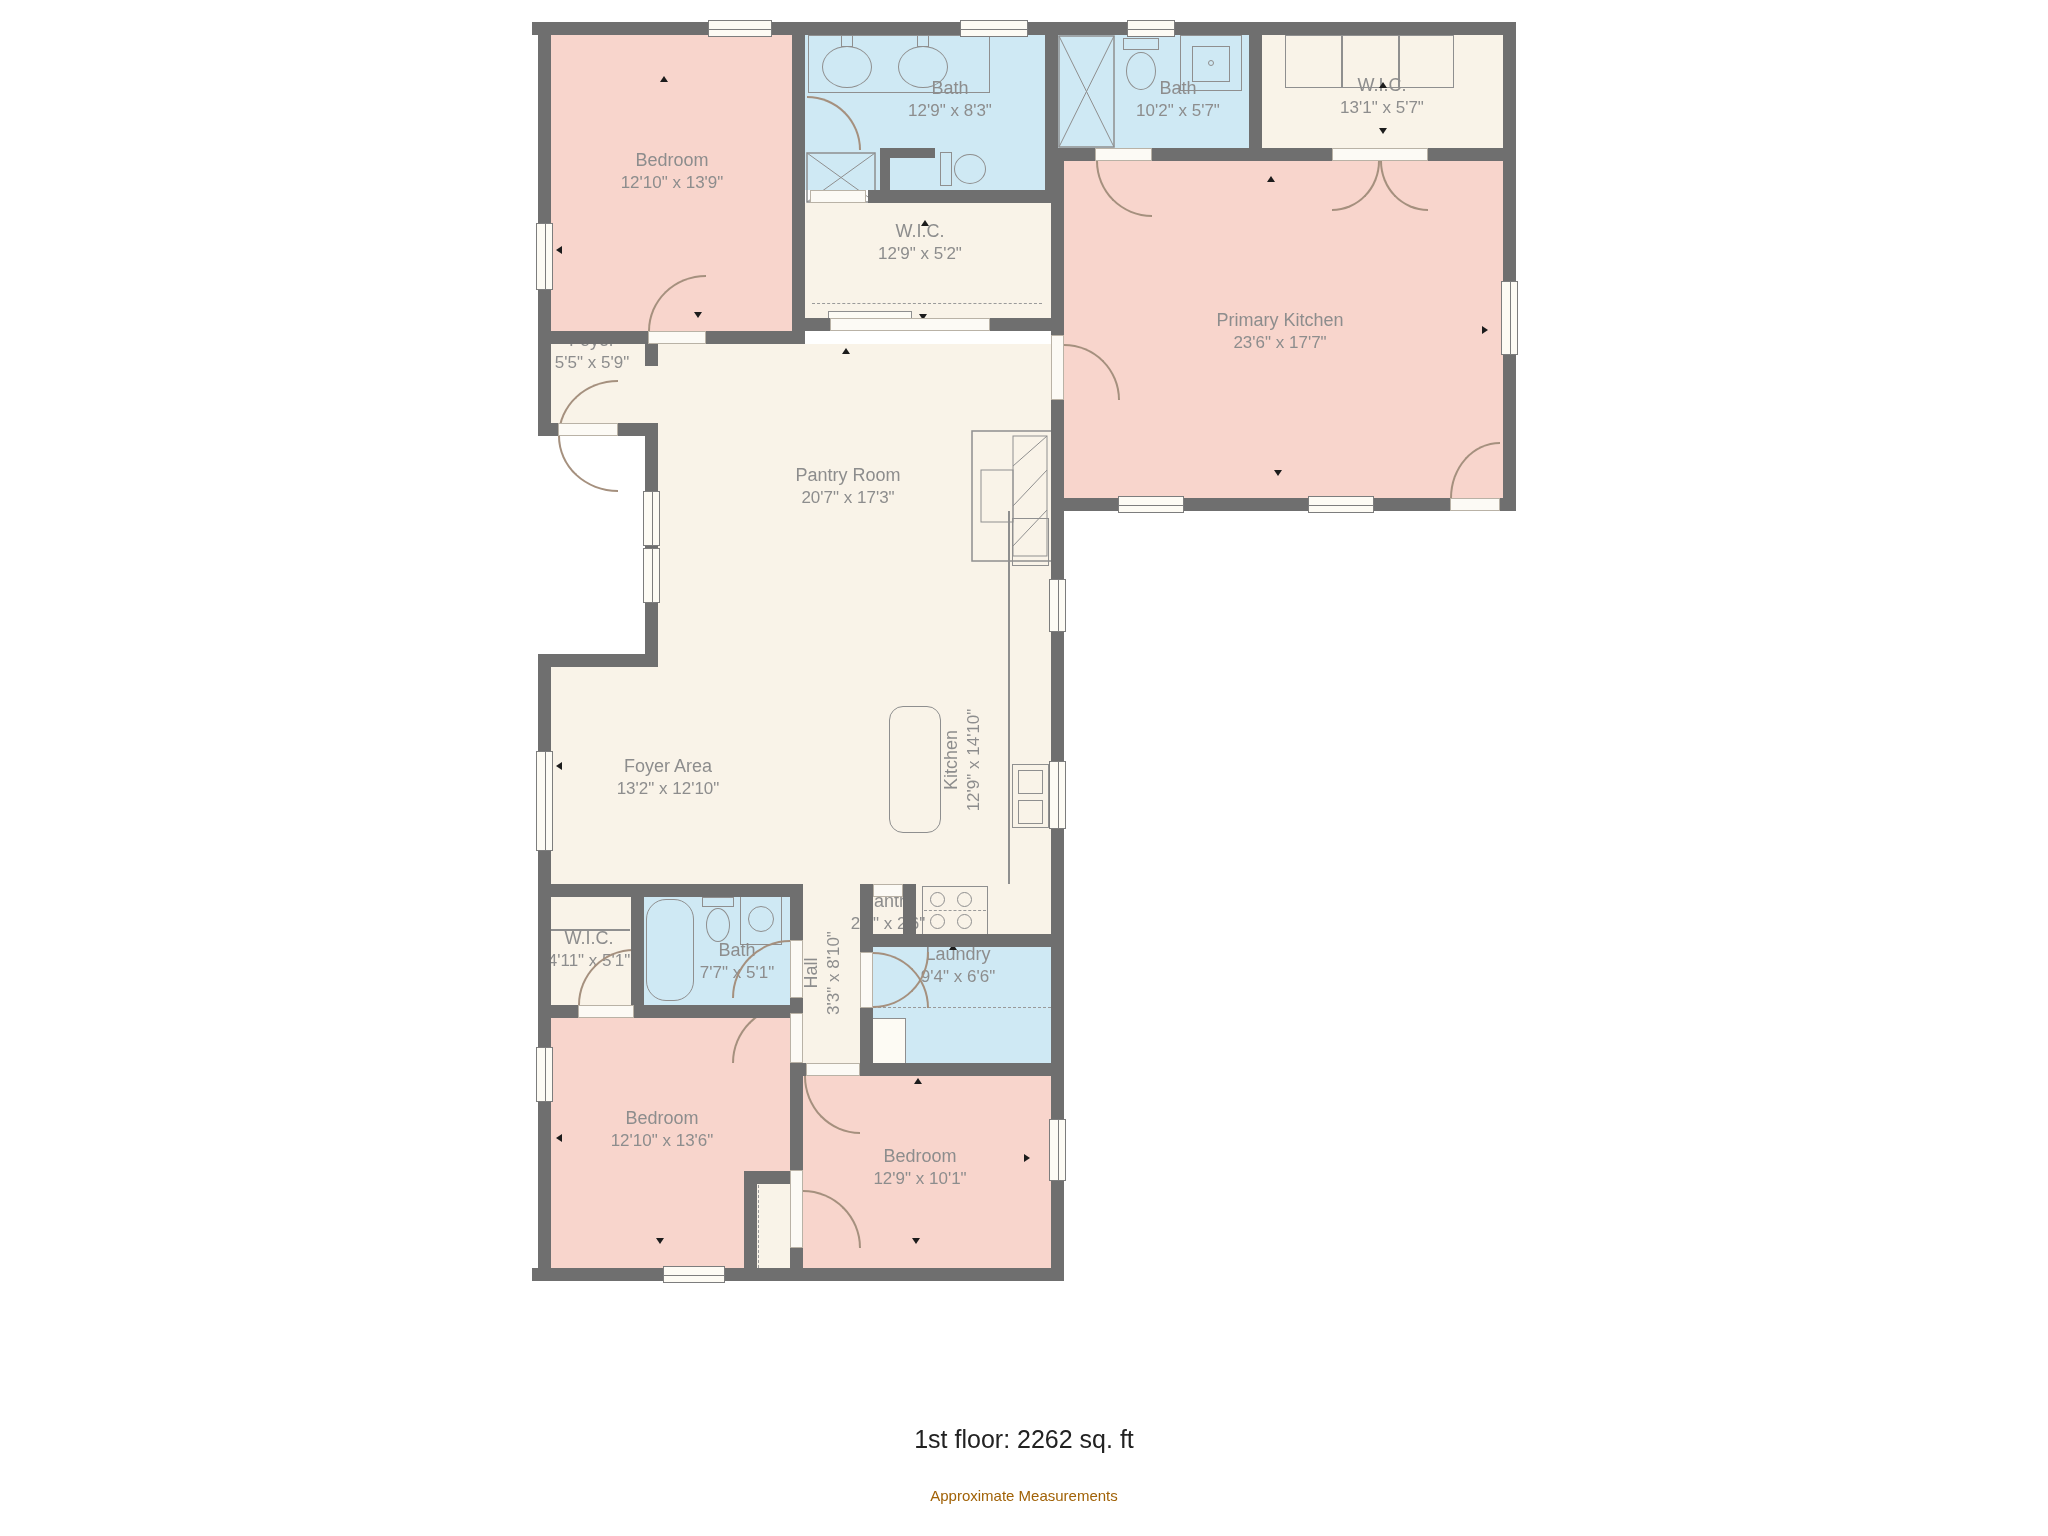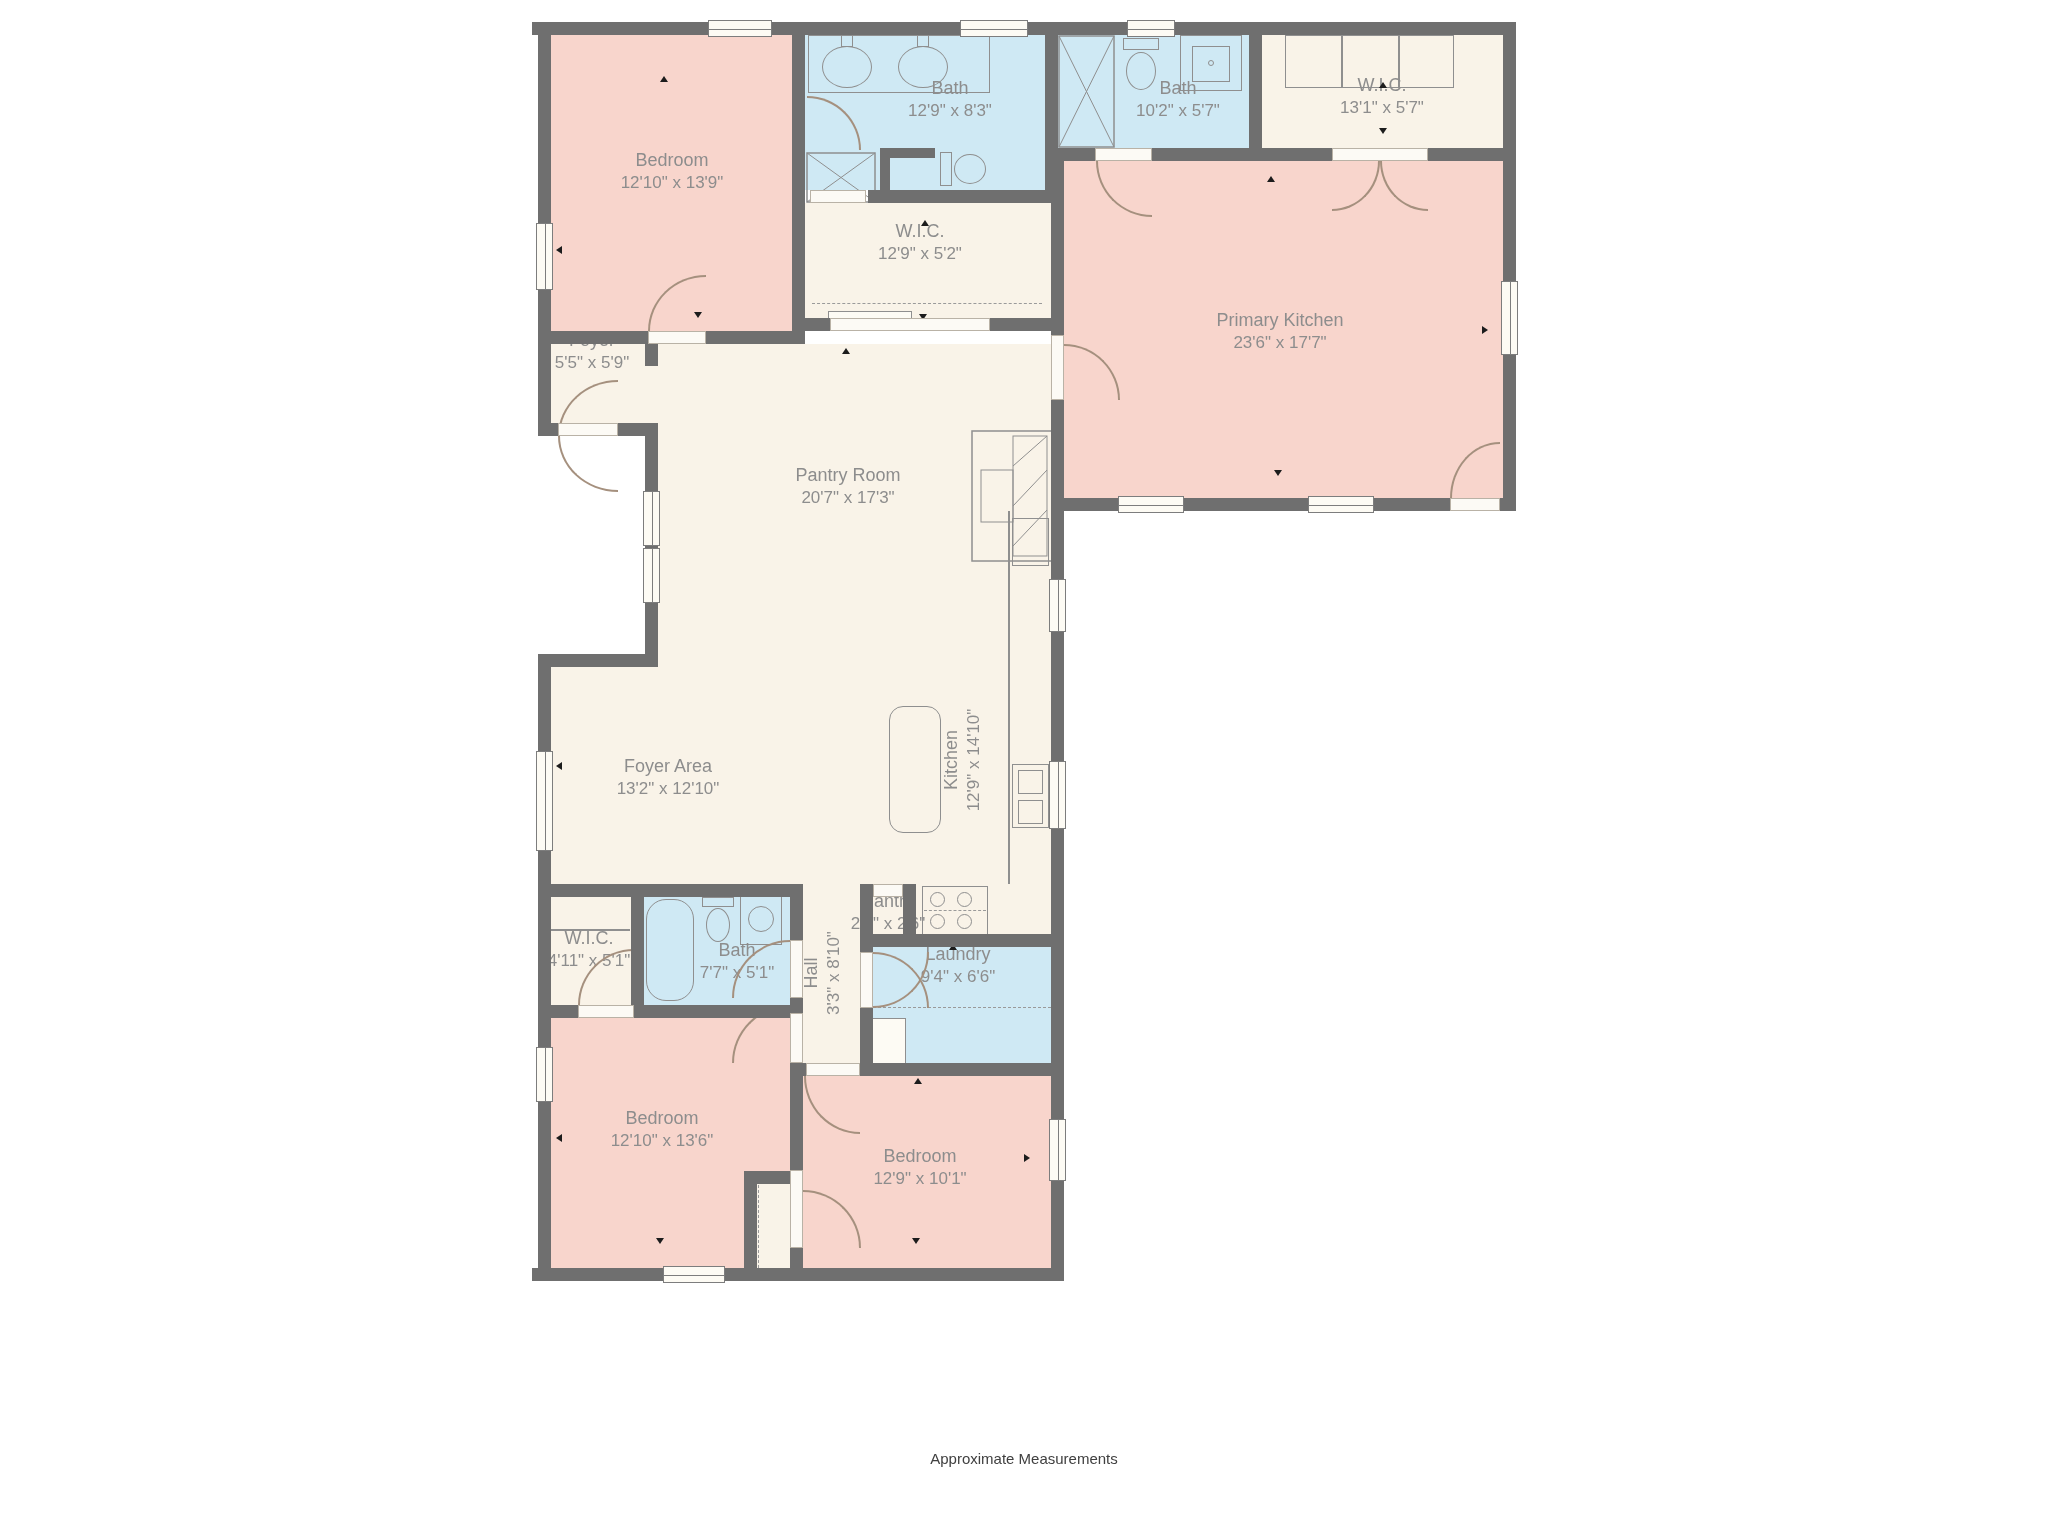--- a/index.html
+++ b/index.html
@@ -40,21 +40,21 @@
   
   .au,.ad,.al,.ar{position:absolute;width:0;height:0;z-index:5;}
   .au{border-left:4px solid transparent;border-right:4px solid transparent;border-bottom:6px solid #1c1c1c;}
   .ad{border-left:4px solid transparent;border-right:4px solid transparent;border-top:6px solid #1c1c1c;}
   .al{border-top:4px solid transparent;border-bottom:4px solid transparent;border-right:6px solid #1c1c1c;}
   .ar{border-top:4px solid transparent;border-bottom:4px solid transparent;border-left:6px solid #1c1c1c;}
   
   #footer{position:absolute;left:0;right:0;text-align:center;z-index:20;}
   .f-total{font-size:27px;font-weight:bold;color:#111;}
   .f-floor{font-size:25px;color:#222;margin-top:8px;}
-  .f-note{font-size:15px;color:#404040;margin-top:33px;}
+  .f-note{font-size:15px;color:#a16207;margin-top:33px;}
 </style>
 </head>
 <body>
 
 <div id="stage">
 
   <div class="rm pink" style="left:551px;top:35px;width:241px;height:296px"></div>
   <div class="rm blue" style="left:805px;top:35px;width:240px;height:155px"></div>
   <div class="rm blue" style="left:1058px;top:35px;width:191px;height:113px"></div>
   <div class="rm cream" style="left:1262px;top:35px;width:241px;height:113px"></div>
@@ -316,16 +316,17 @@
   <div class="lbl" style="left:662px;top:1130px">
     <div class="n">Bedroom</div>
     <div class="d">12'10" x 13'6"</div>
   </div>
   <div class="lbl" style="left:920px;top:1168px">
     <div class="n">Bedroom</div>
     <div class="d">12'9" x 10'1"</div>
   </div>
 
   <div id="footer" style="top:1417px">
+    <div class="f-floor">1st floor: 2262 sq. ft</div>
     <div class="f-note">Approximate Measurements</div>
   </div>
 
 </div>
 
 </body></html>

